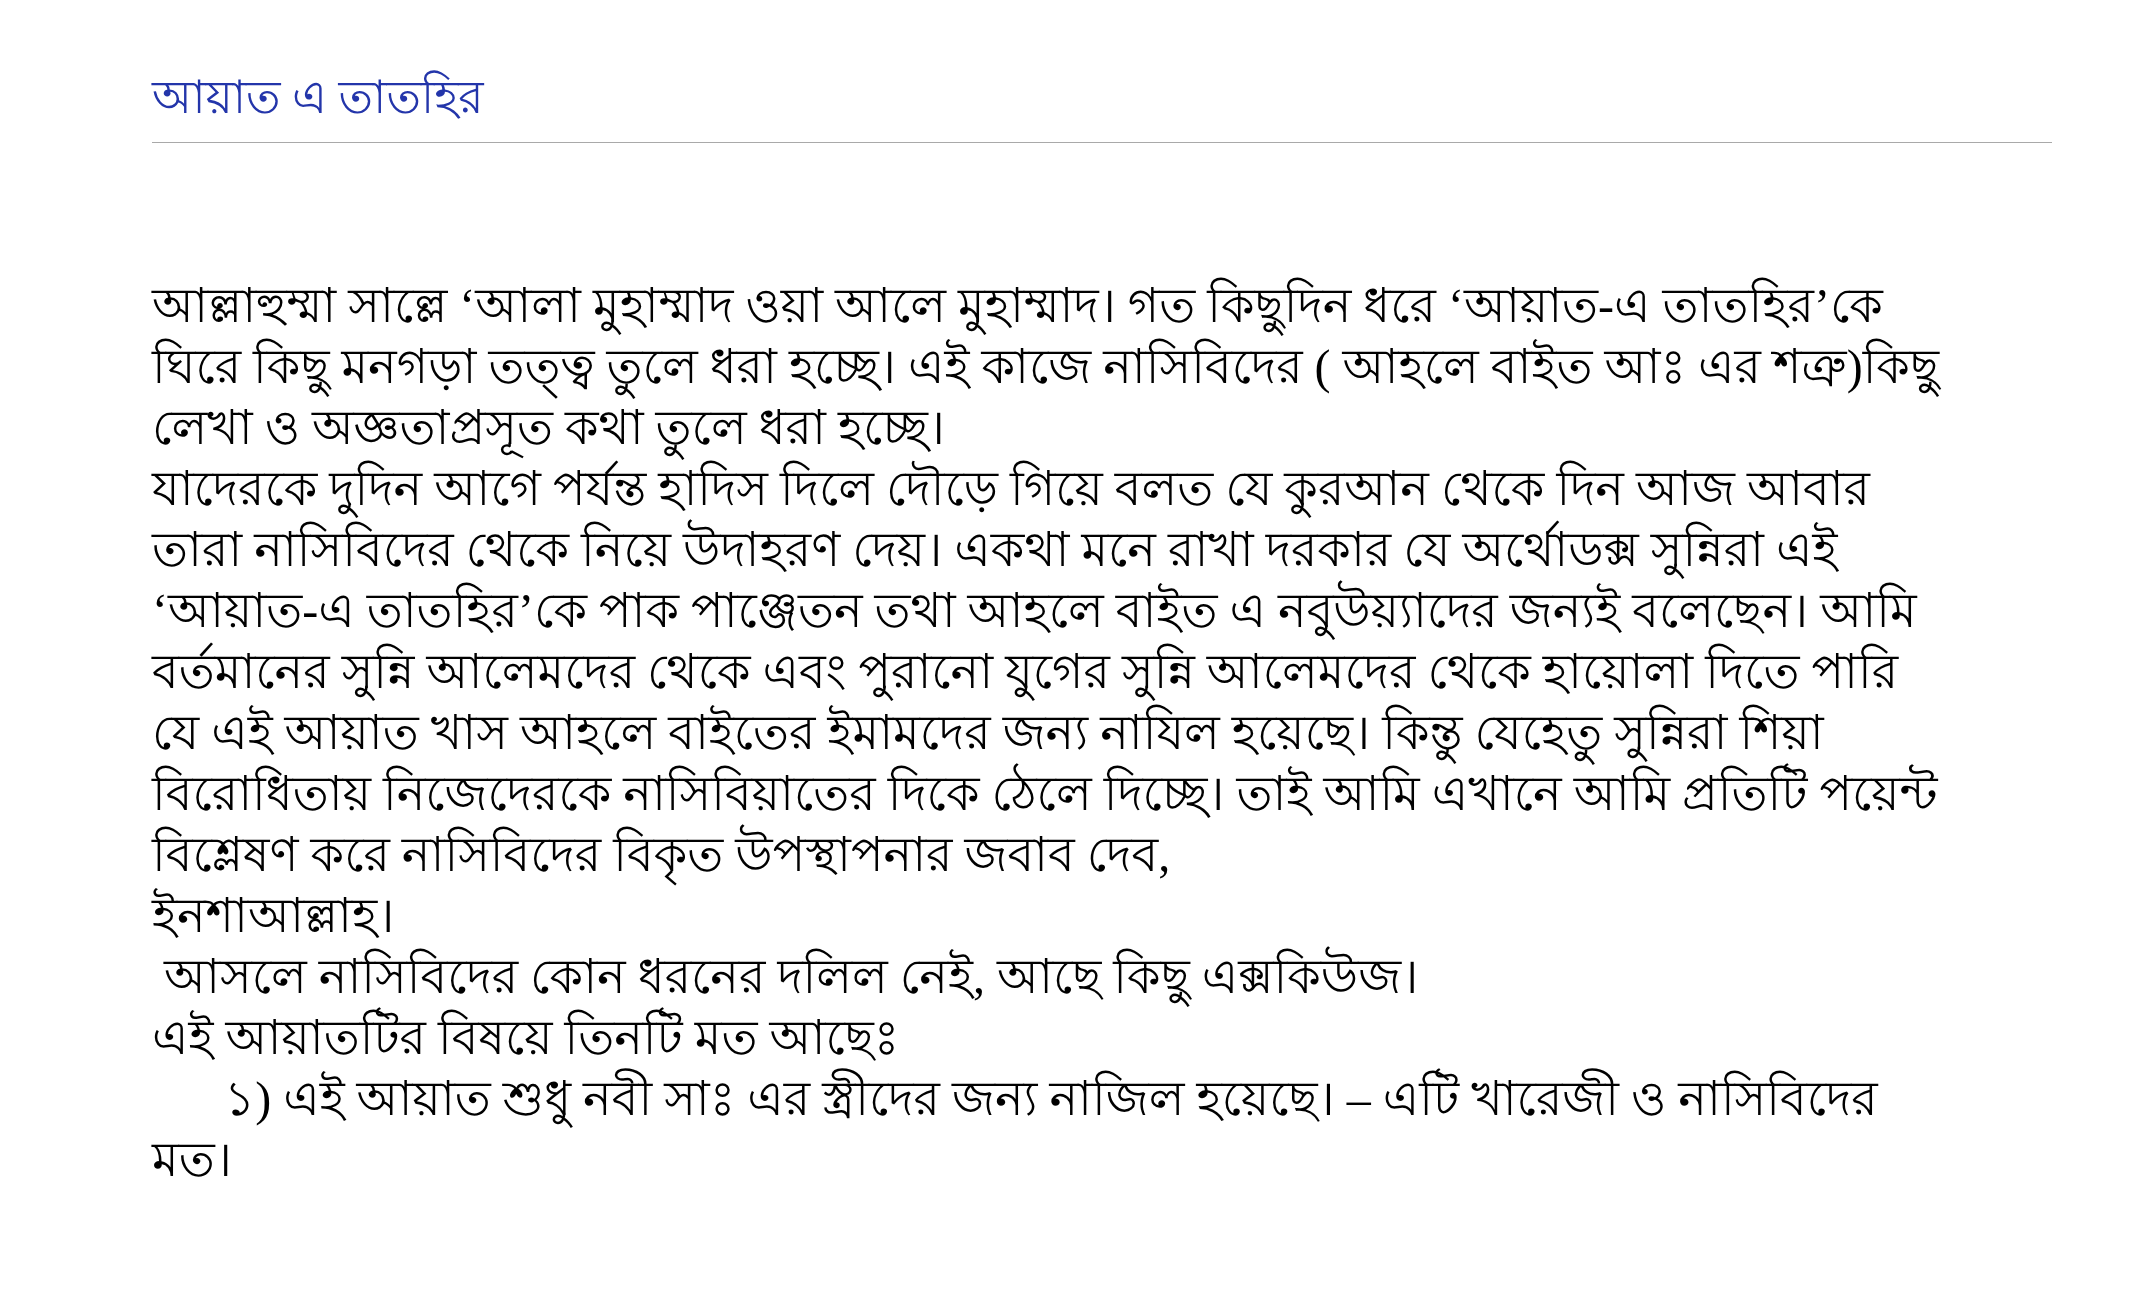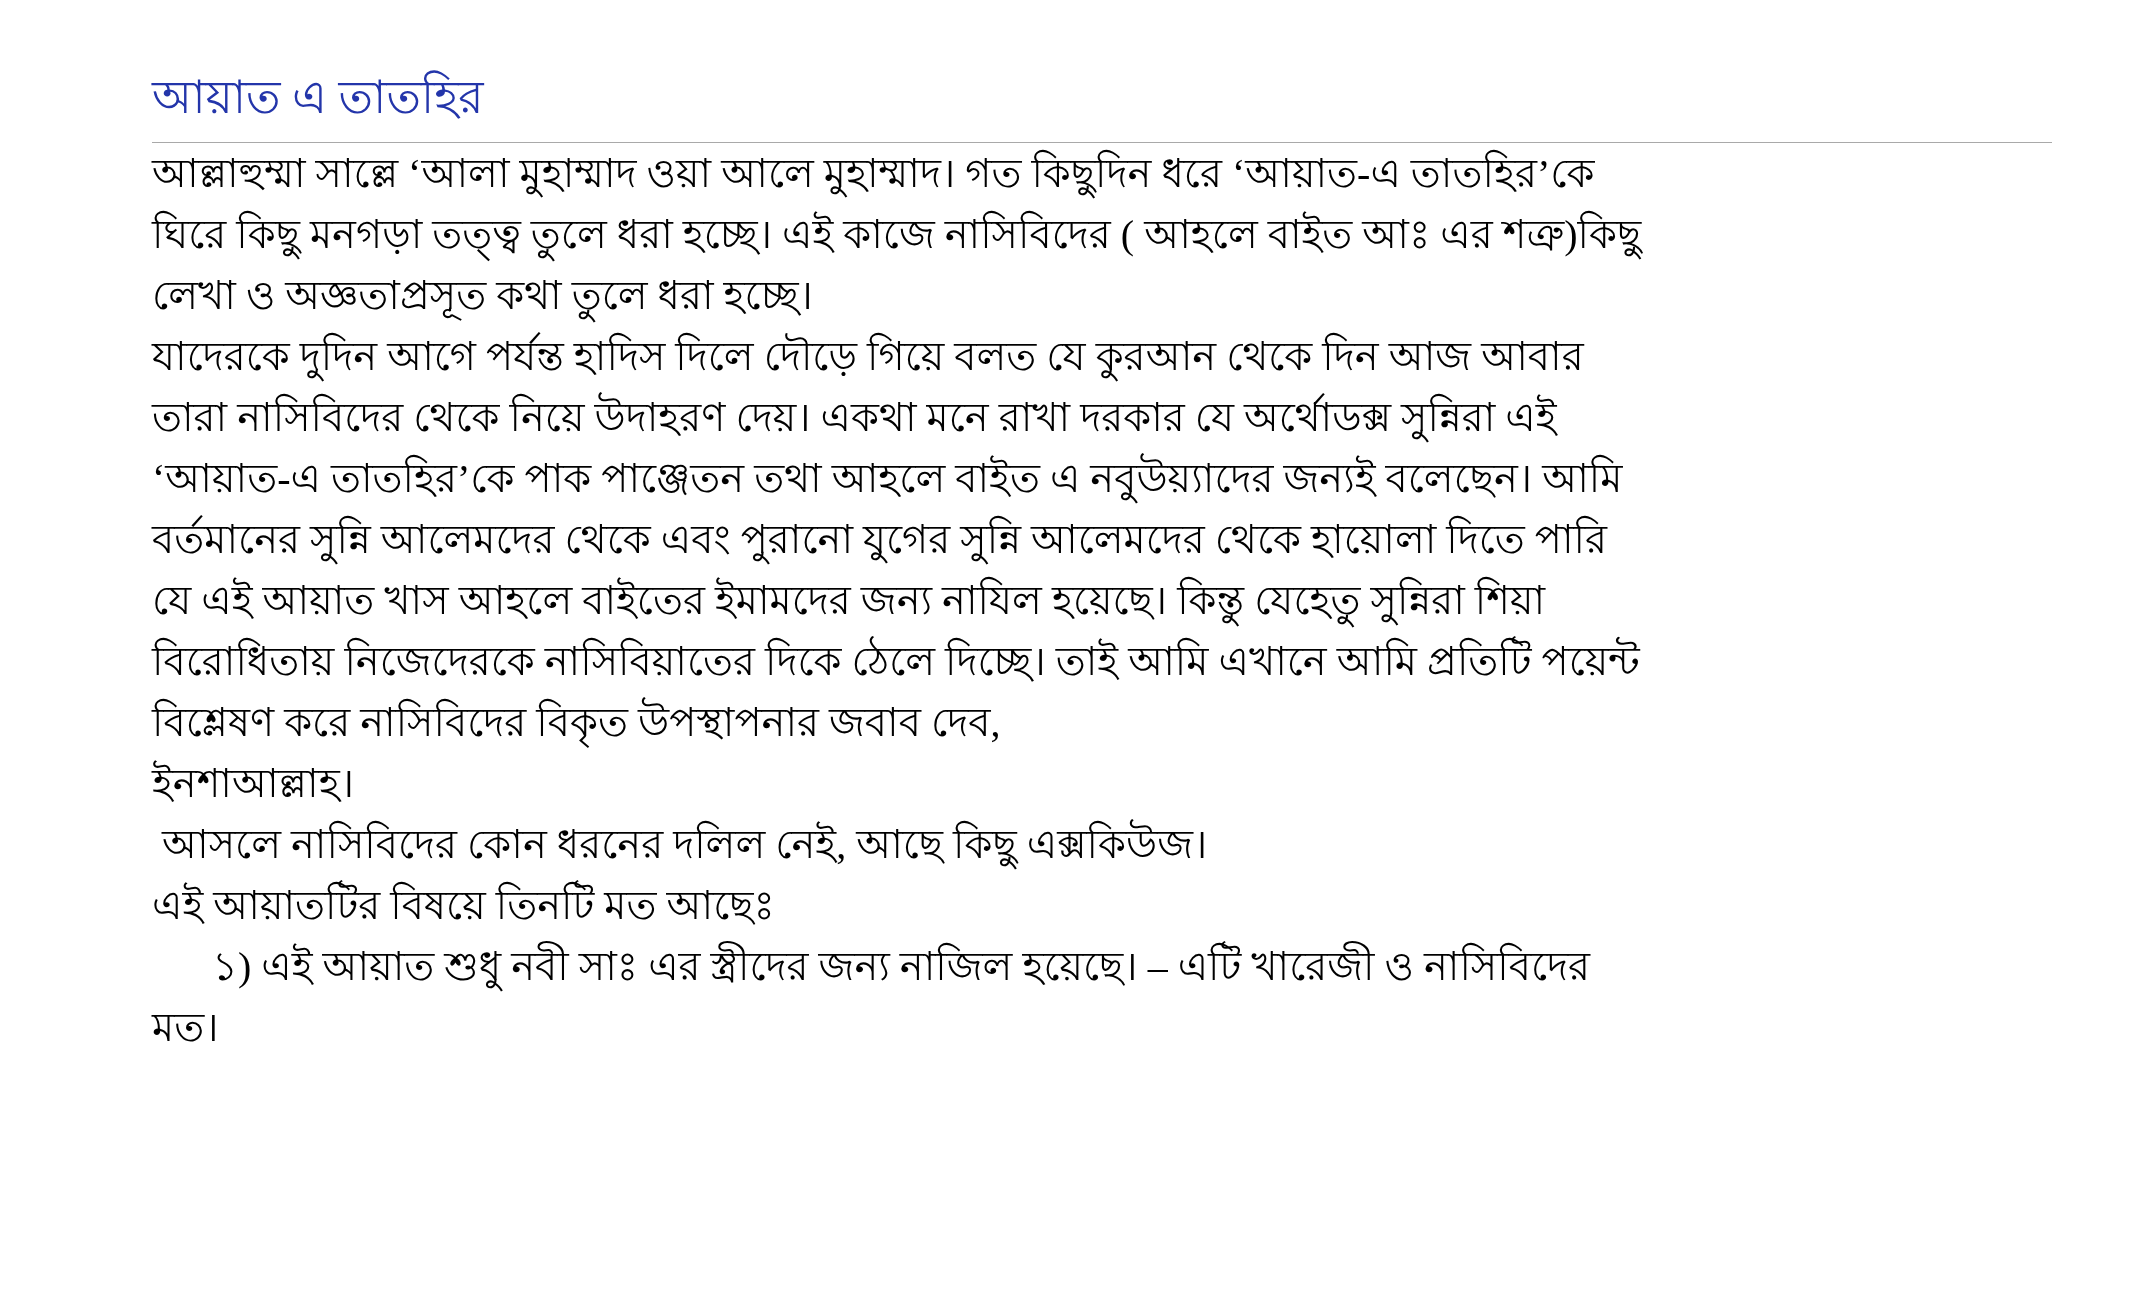--- a/index.html
+++ b/index.html
@@ -37,21 +37,22 @@
     .title-divider {
       border: none;
       border-top: 1px solid #a9a9a9;
       height: 0;
       margin: 0;
       width: 100%;
     }
 
     
     .article {
-      font-size: 40px;
+      margin-top: 132px;
+      font-size: 48px;
       line-height: 61px;
       white-space: pre-wrap;
       tab-size: 6;
       -moz-tab-size: 6;
     }
     .article .line {
       min-height: 61px;
     }
   </style>
 </head>

